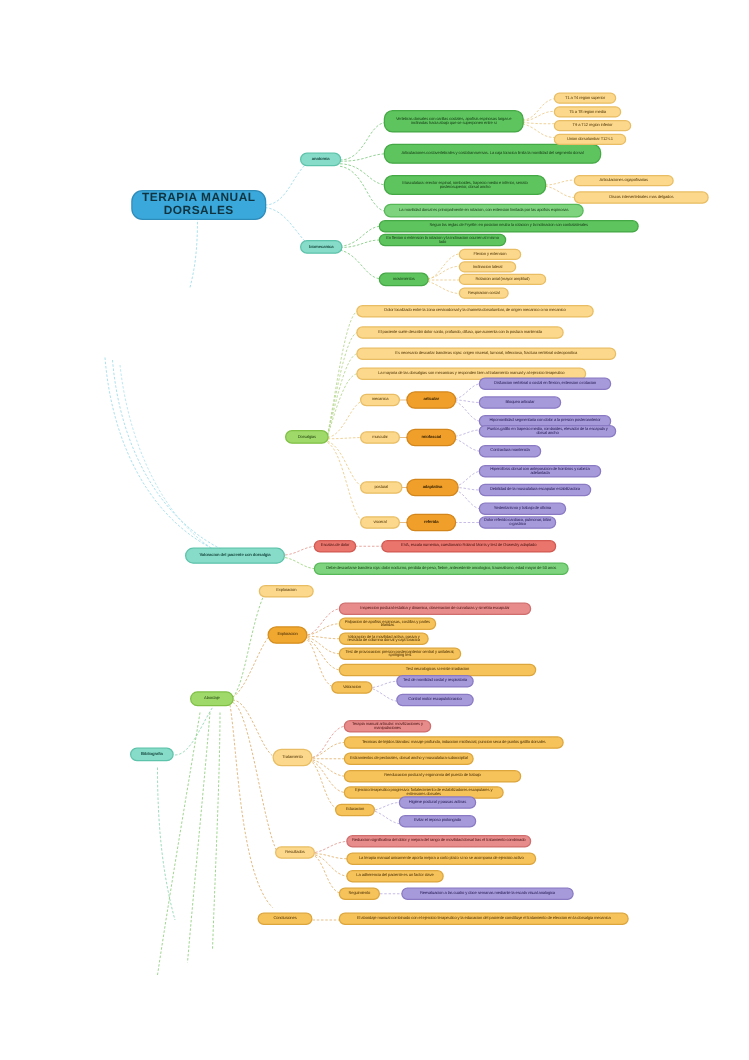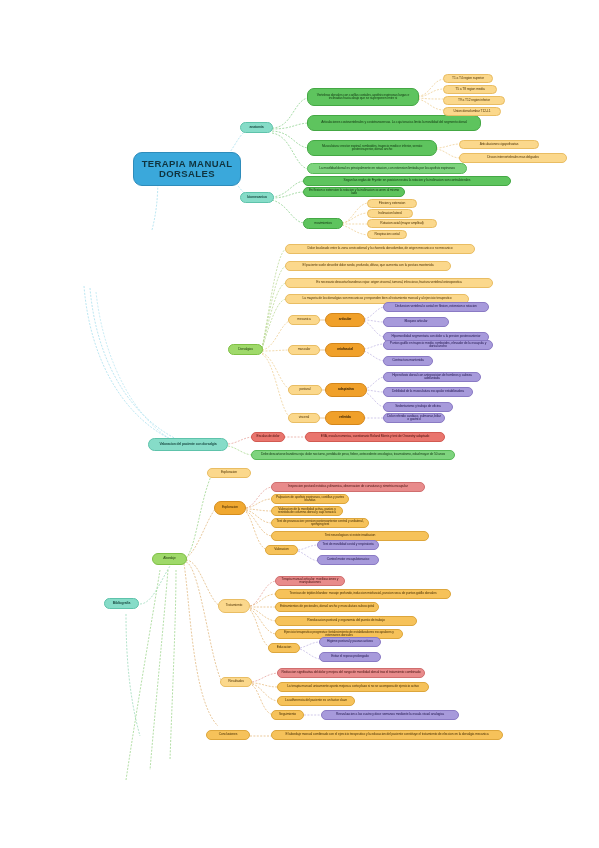--- a/index.html
+++ b/index.html
@@ -127,21 +127,21 @@
     <path d="M252,682 C262,680 266,674 278,673" stroke="#e0897f" stroke-dasharray="2 1.4"></path>
     <path d="M252,683 C262,683 266,687 278,687" stroke="#e0a85a" stroke-dasharray="2 1.4"></path>
     <path d="M252,684 C262,686 266,700 278,701" stroke="#e0a85a" stroke-dasharray="2 1.4"></path>
     <path d="M252,685 C260,690 262,714 274,715" stroke="#e0a85a" stroke-dasharray="2 1.4"></path>
     <path d="M304,715 L322,715" stroke="#b3a6dd" stroke-dasharray="2 1.4"></path>
 
     <path d="M250,736 L272,736" stroke="#e0a85a" stroke-dasharray="2 1.4"></path>
   </g>
 </svg>
 
-<div class="node root" style="left:105px;top:152px;width:108px;height:34px;margin-left:28px;">TERAPIA MANUAL DORSALES</div>
+<div class="node root" style="left:105px;top:152px;width:108px;height:24px;">TERAPIA MANUAL DORSALES</div>
 
 <div class="node teal" style="left:240px;top:122px;width:33px;height:11px;">anatomia</div>
 
 <div class="node green" style="left:307px;top:88px;width:112px;height:18px;">Vertebras dorsales con carillas costales, apofisis espinosas largas e inclinadas hacia abajo que se superponen entre si</div>
 <div class="node green" style="left:307px;top:115px;width:174px;height:16px;">Articulaciones costovertebrales y costotransversas. La caja toracica limita la movilidad del segmento dorsal</div>
 <div class="node green" style="left:307px;top:140px;width:130px;height:16px;">Musculatura: erector espinal, romboides, trapecio medio e inferior, serrato posterosuperior, dorsal ancho</div>
 <div class="node greenlt" style="left:307px;top:163px;width:160px;height:11px;">La movilidad dorsal es principalmente en rotacion, con extension limitada por las apofisis espinosas</div>
 
 <div class="node yellow" style="left:443px;top:74px;width:50px;height:9px;">T1 a T4 region superior</div>
 <div class="node yellow" style="left:443px;top:85px;width:54px;height:9px;">T5 a T8 region media</div>

